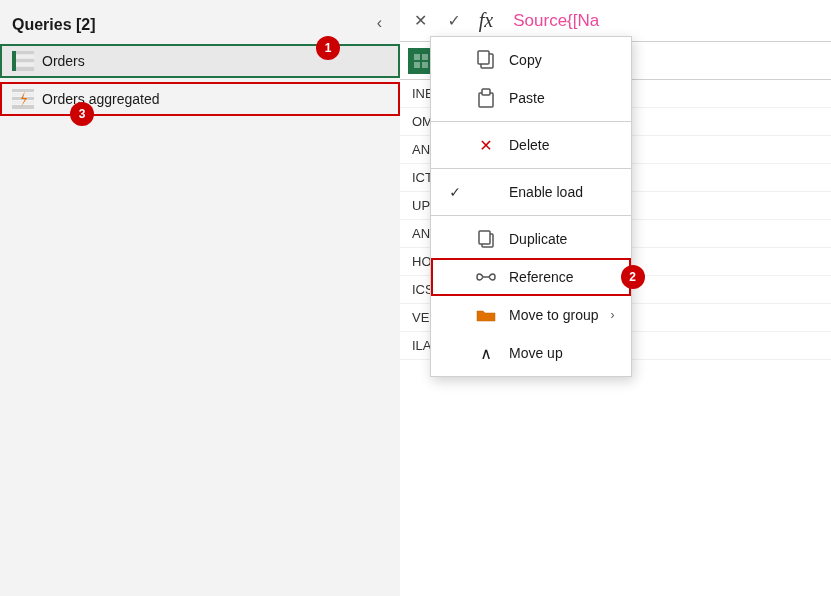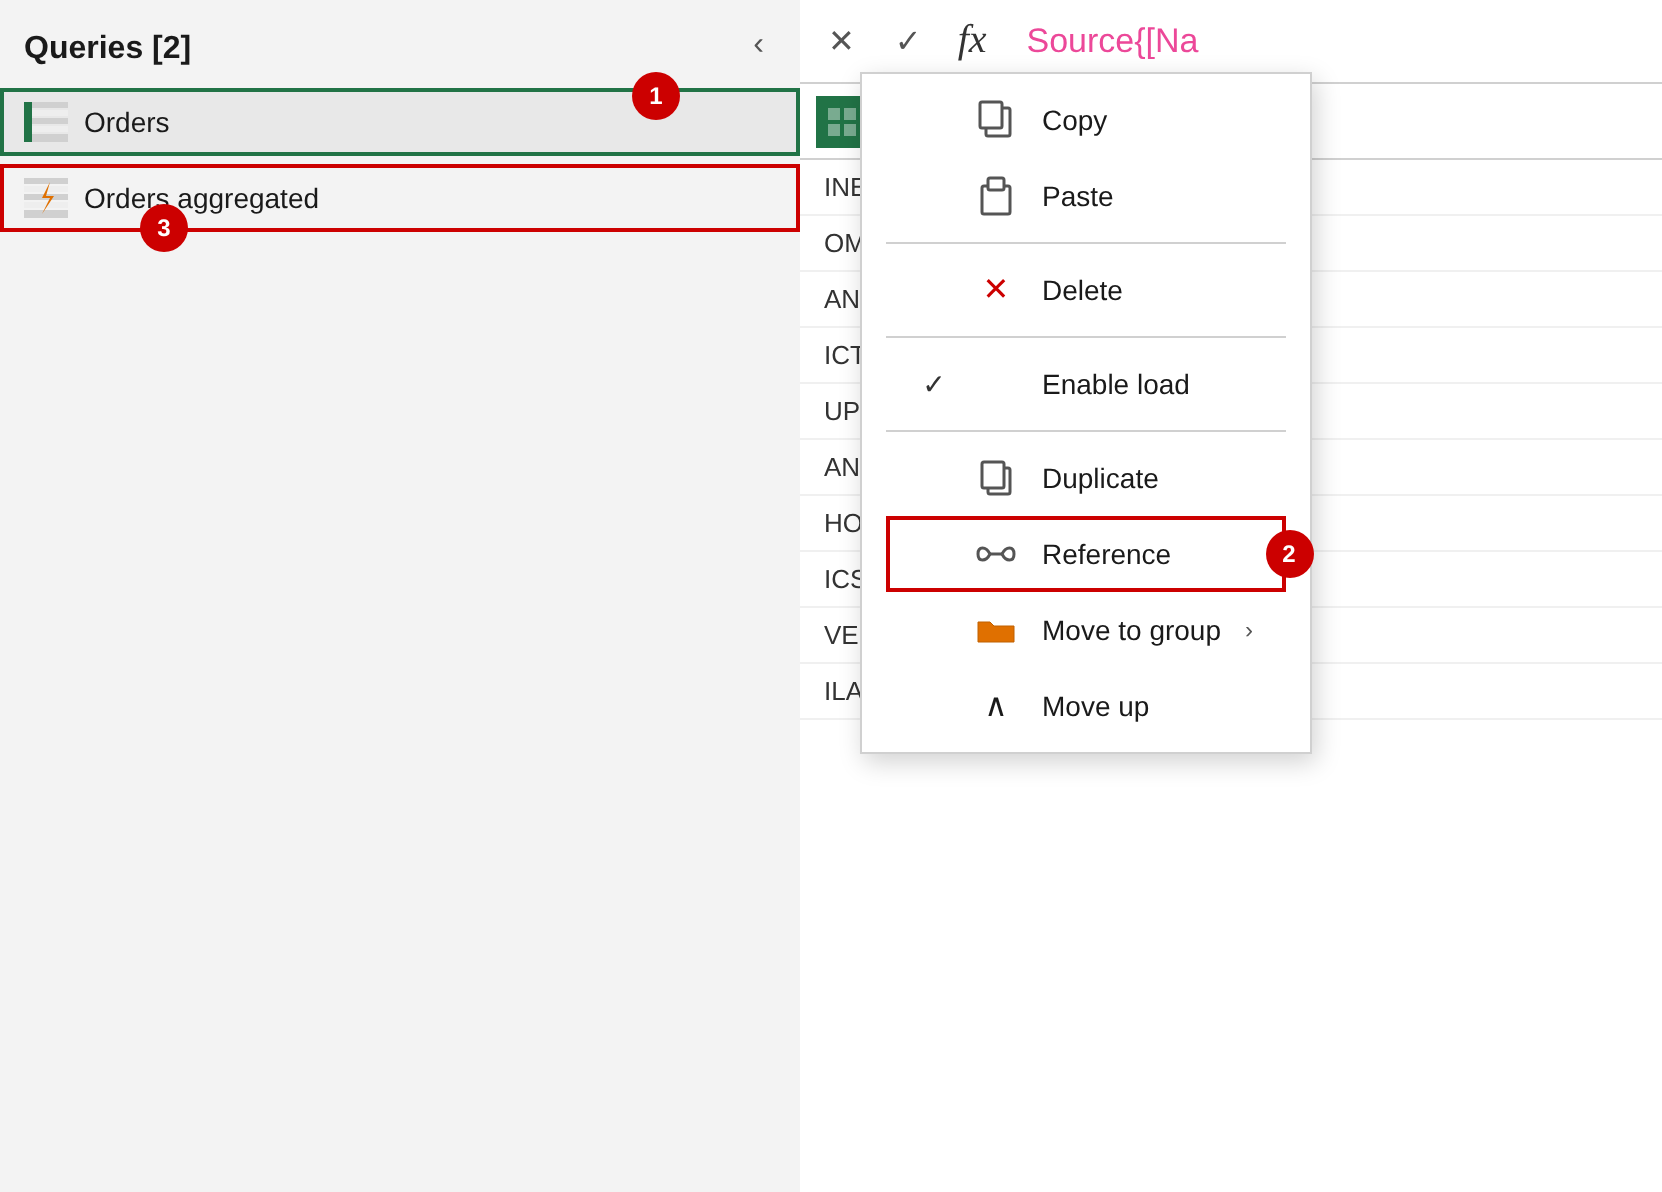--- a/index.html
+++ b/index.html
@@ -182,21 +182,21 @@
     
     .context-menu {
       position: absolute;
       top: 36px;
       left: 30px;
       background: #fff;
       border: 1px solid #d0d0d0;
       box-shadow: 2px 4px 12px rgba(0,0,0,0.18);
       z-index: 100;
       min-width: 200px;
-      padding: 4px 12px;
+      padding: 4px 0;
     }
 
     .menu-item {
       display: flex;
       align-items: center;
       padding: 8px 16px;
       cursor: pointer;
       gap: 12px;
       color: #1a1a1a;
       font-size: 14px;

